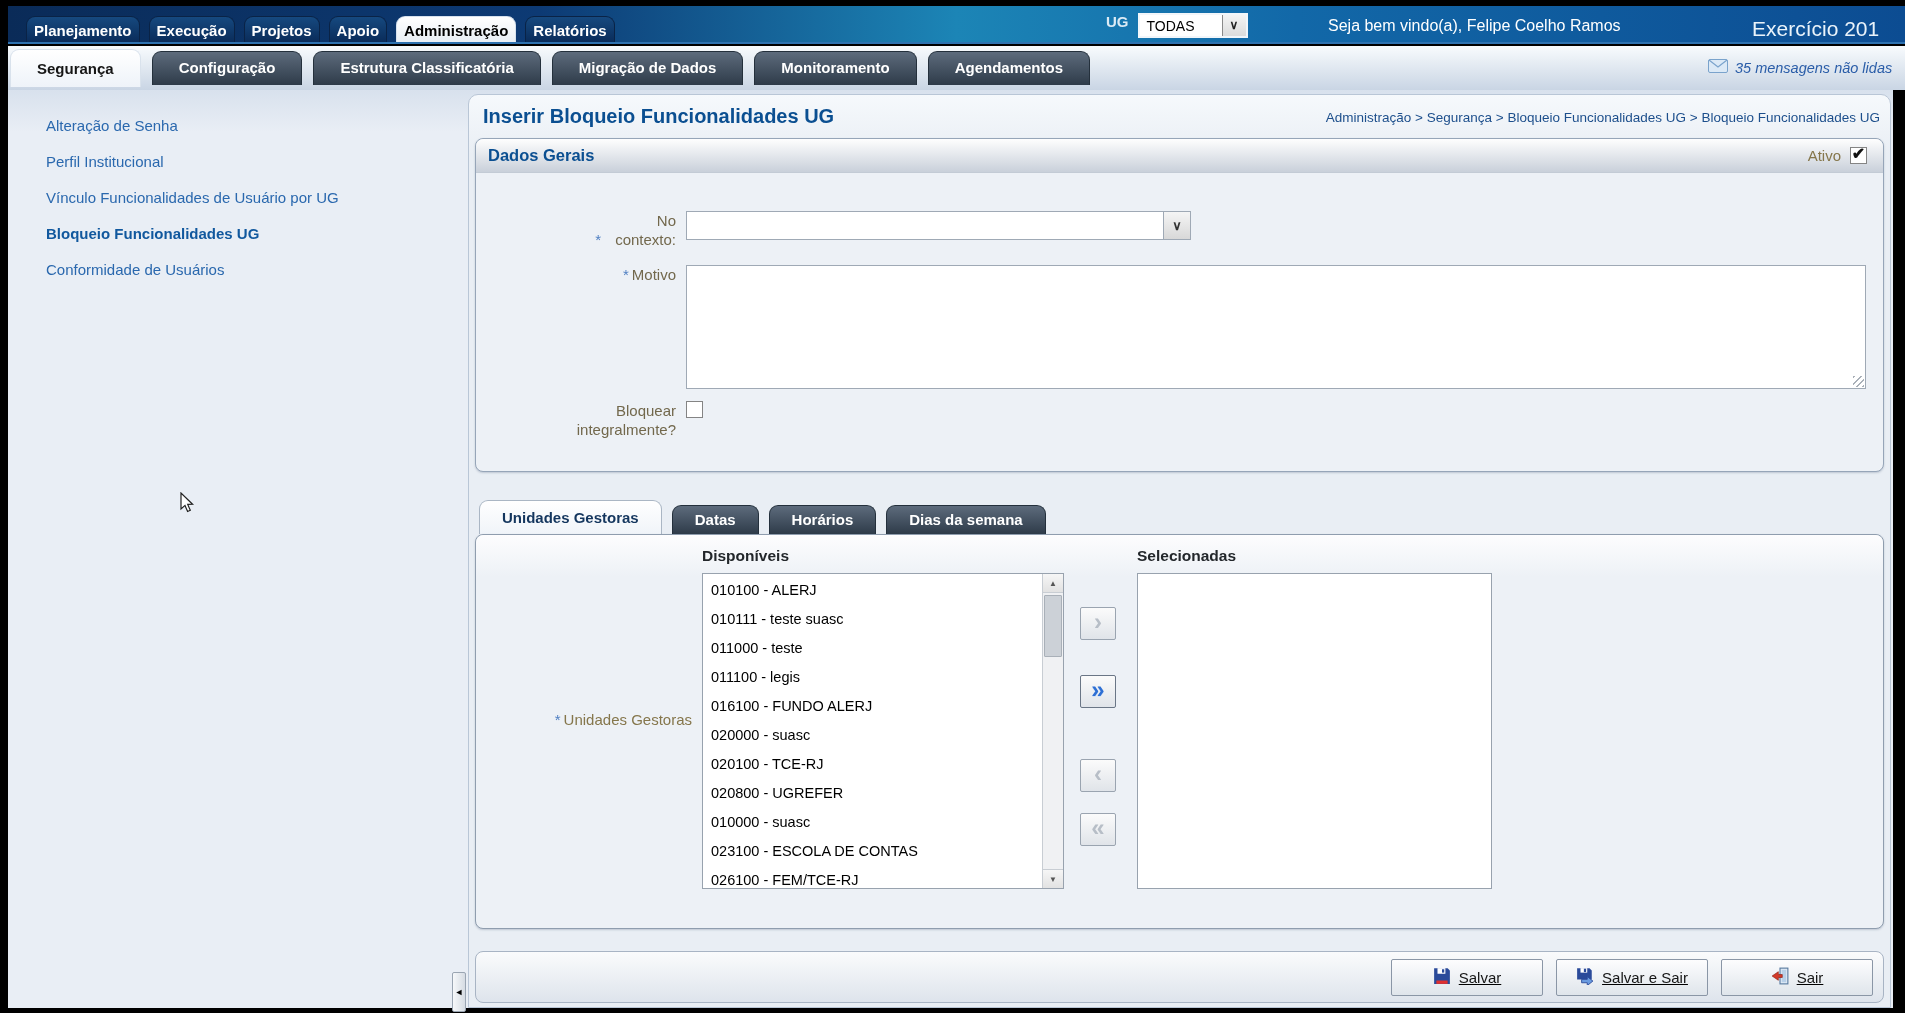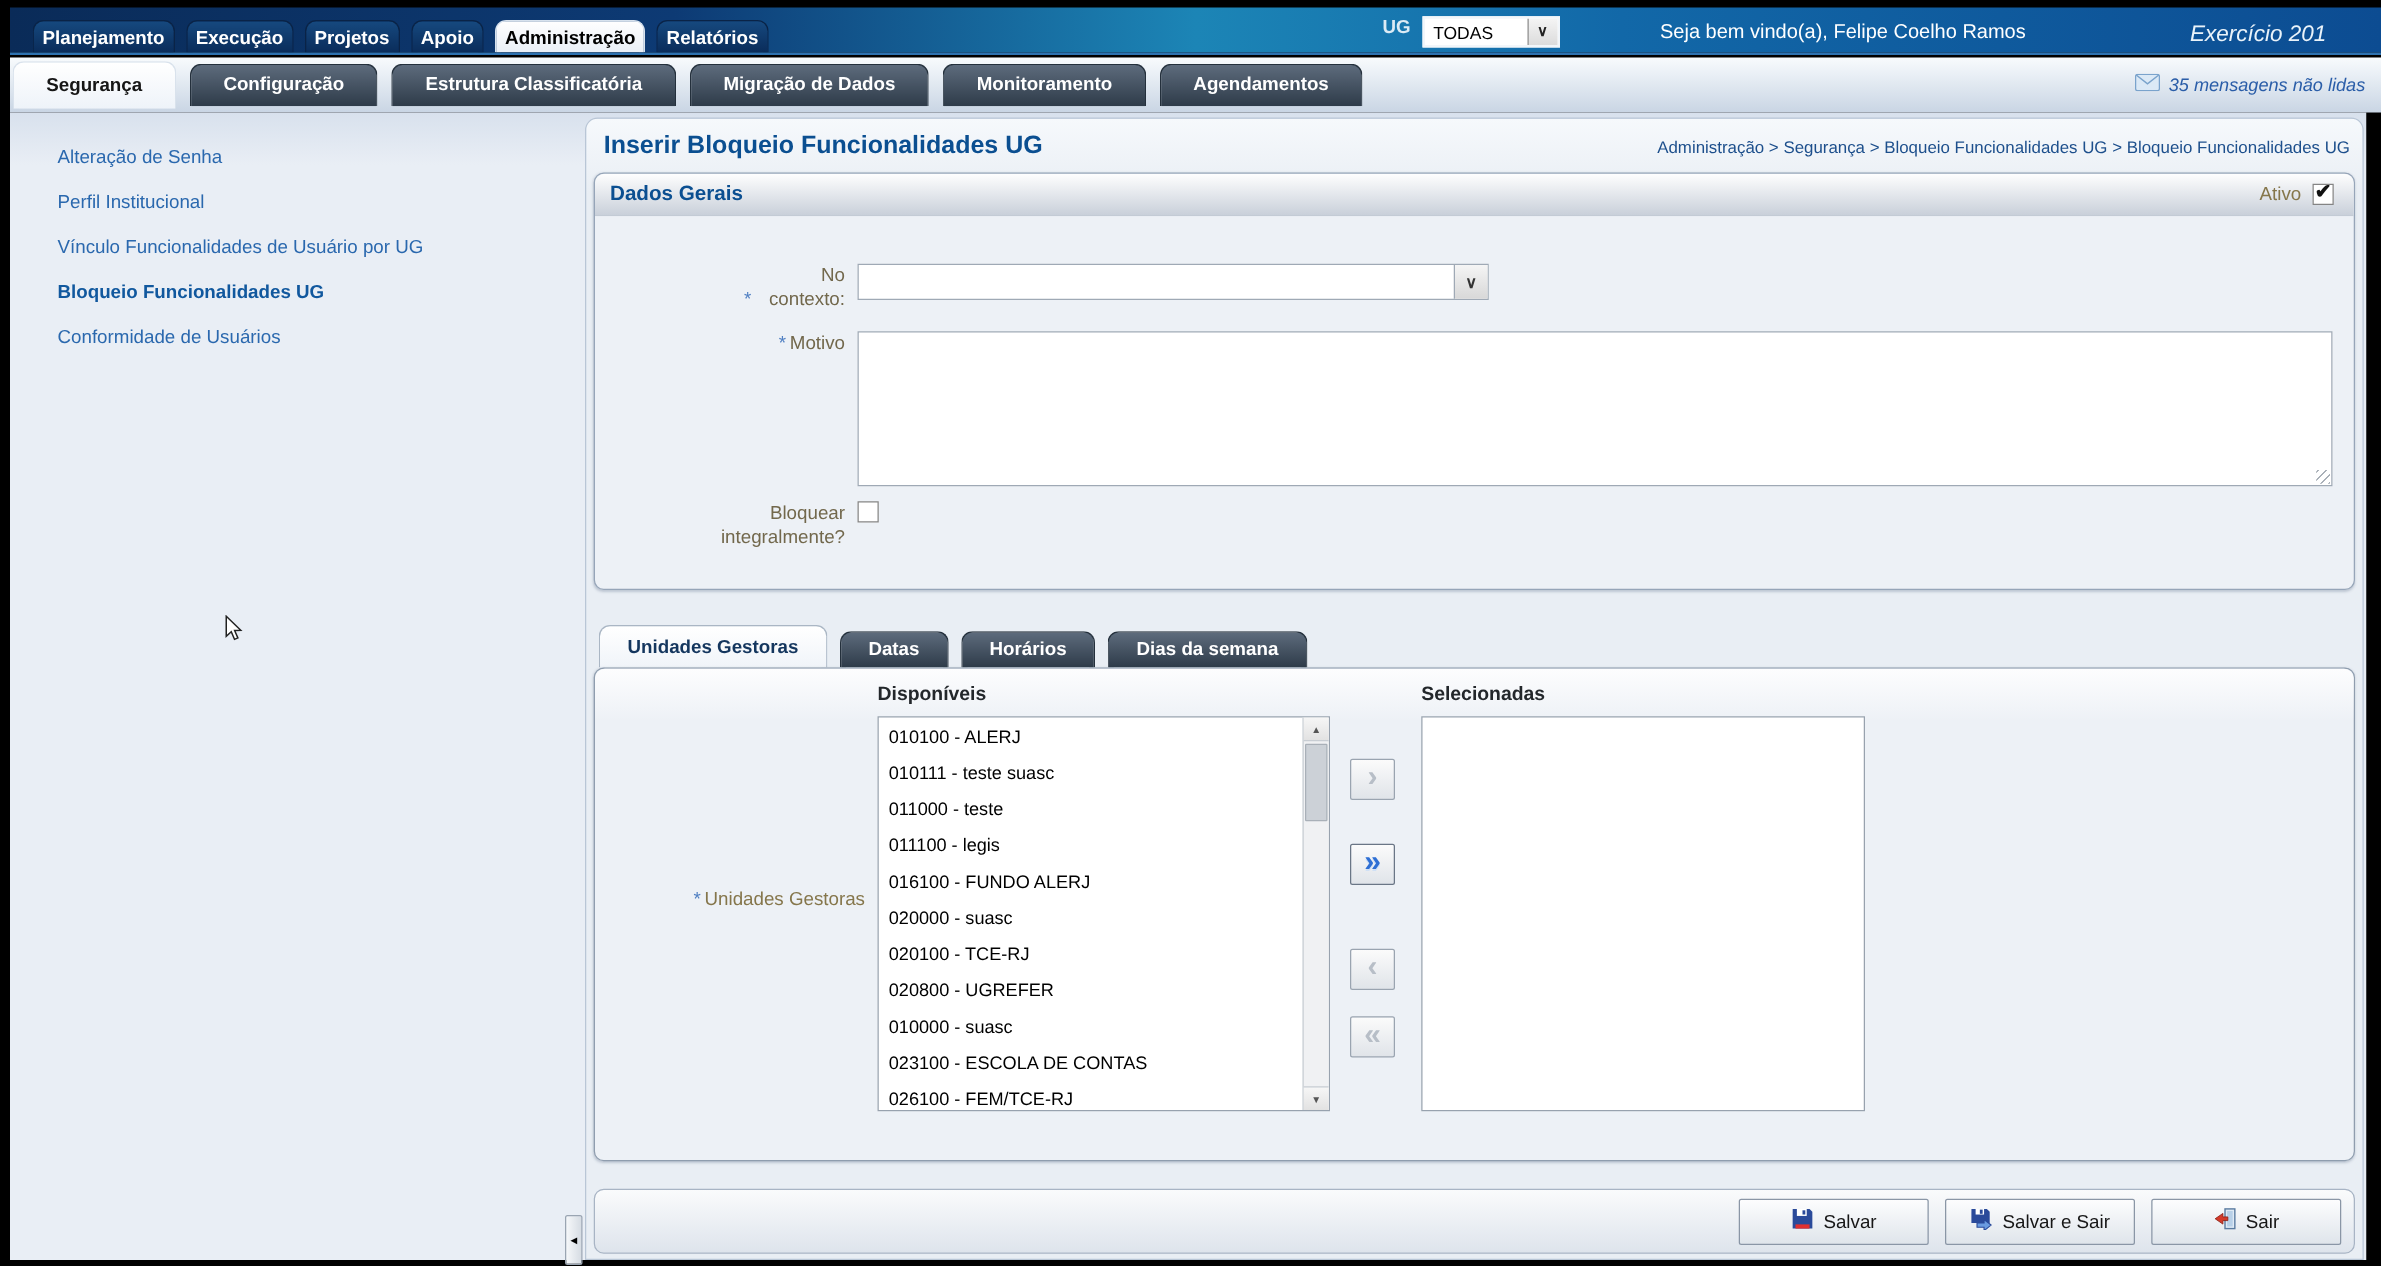--- a/index.html
+++ b/index.html
@@ -16,21 +16,21 @@
     background:linear-gradient(#16497f,#0a2c5a); border:1px solid #0a2346; border-bottom:none;
     color:#fff; font-size:15px; font-weight:bold; white-space:nowrap; cursor:default; }
   .nav-tab.active { background:linear-gradient(#ffffff,#e9eff6); color:#000; border-color:#d7e2ee; }
   .ug-wrap { position:absolute; left:1098px; top:7px; display:flex; align-items:flex-start; gap:9px; }
   .ug-label { color:#dcebf5; font-size:15px; font-weight:bold; }
   .ug-select { display:flex; width:110px; height:25px; background:#fff; border:2px solid #f2f6fa; cursor:pointer; }
   .ug-value { flex:1; font-size:14px; color:#000; padding:3px 0 0 7px; }
   .ug-arrow { width:24px; background:linear-gradient(#f4f4f4,#dcdcdc); border-left:1px solid #8a8a8a;
     color:#222; font-size:12px; font-weight:bold; text-align:center; line-height:21px; }
   .welcome { position:absolute; left:1320px; top:11px; color:#fff; font-size:16px; white-space:nowrap; }
-  .exercise { position:absolute; left:1744px; top:11px; color:#eaf3fa; font-size:18px; font-style:italic; white-space:nowrap; }
+  .exercise { position:absolute; left:1744px; top:11px; color:#eaf3fa; font-size:21px; white-space:nowrap; }
 
   
   .subnav { position:absolute; left:8px; top:46px; width:1897px; height:44px;
     background:linear-gradient(#f8fbfd,#c9d5e4); overflow:hidden; }
   .subtabs { display:flex; align-items:center; height:100%; padding-left:2px; }
   .sub-tab { height:34px; padding:7px 26px 5px; margin-right:11px; border-radius:9px 9px 0 0;
     background:linear-gradient(#5d6b7c,#2e3b49); border:1px solid #24303c; border-bottom:none;
     color:#fff; font-size:15px; font-weight:bold; white-space:nowrap; cursor:default; }
   .sub-tab.active { height:38px; padding-top:10px; background:linear-gradient(#ffffff,#eef3f9);
     color:#161616; border-color:#d9e2ec; }
@@ -121,21 +121,21 @@
 
   .transfer-btn { position:absolute; left:604px; width:36px; height:33px;
     background:linear-gradient(#fbfbfb,#e0e4e9); border:1px solid #9aa4b0; border-radius:2px;
     font-size:24px; font-weight:bold; color:#b7bec7; text-align:center; line-height:28px; cursor:pointer; }
   .transfer-btn.primary { color:#2e6fd4; border-color:#6a7686; text-shadow:0 1px 0 #cfe0f5; }
   .tb-1 { top:72px; } .tb-2 { top:140px; } .tb-3 { top:224px; } .tb-4 { top:278px; }
 
   
   .footer-bar { position:absolute; left:6px; top:856px; width:1409px; height:52px;
     border:1px solid #a8b4c4; border-radius:8px; background:linear-gradient(#fafbfc,#dee4ec);
-    display:flex; align-items:center; justify-content:flex-end; gap:13px; padding-right:10px; }
+    display:flex; align-items:center; justify-content:flex-end; gap:13px; padding-right:10px;text-decoration:underline; }
   .btn { display:flex; align-items:center; justify-content:center; gap:8px; min-width:152px; height:37px;
     background:linear-gradient(#fdfdfe,#dfe5eb); border:1px solid #8a96a6; border-radius:2px;
     font-size:15px; color:#161616; cursor:pointer; padding:0 14px; }
   .btn-label { white-space:nowrap; }
 </style>
 </head>
 <body>
 
 <div id="screen">
 

